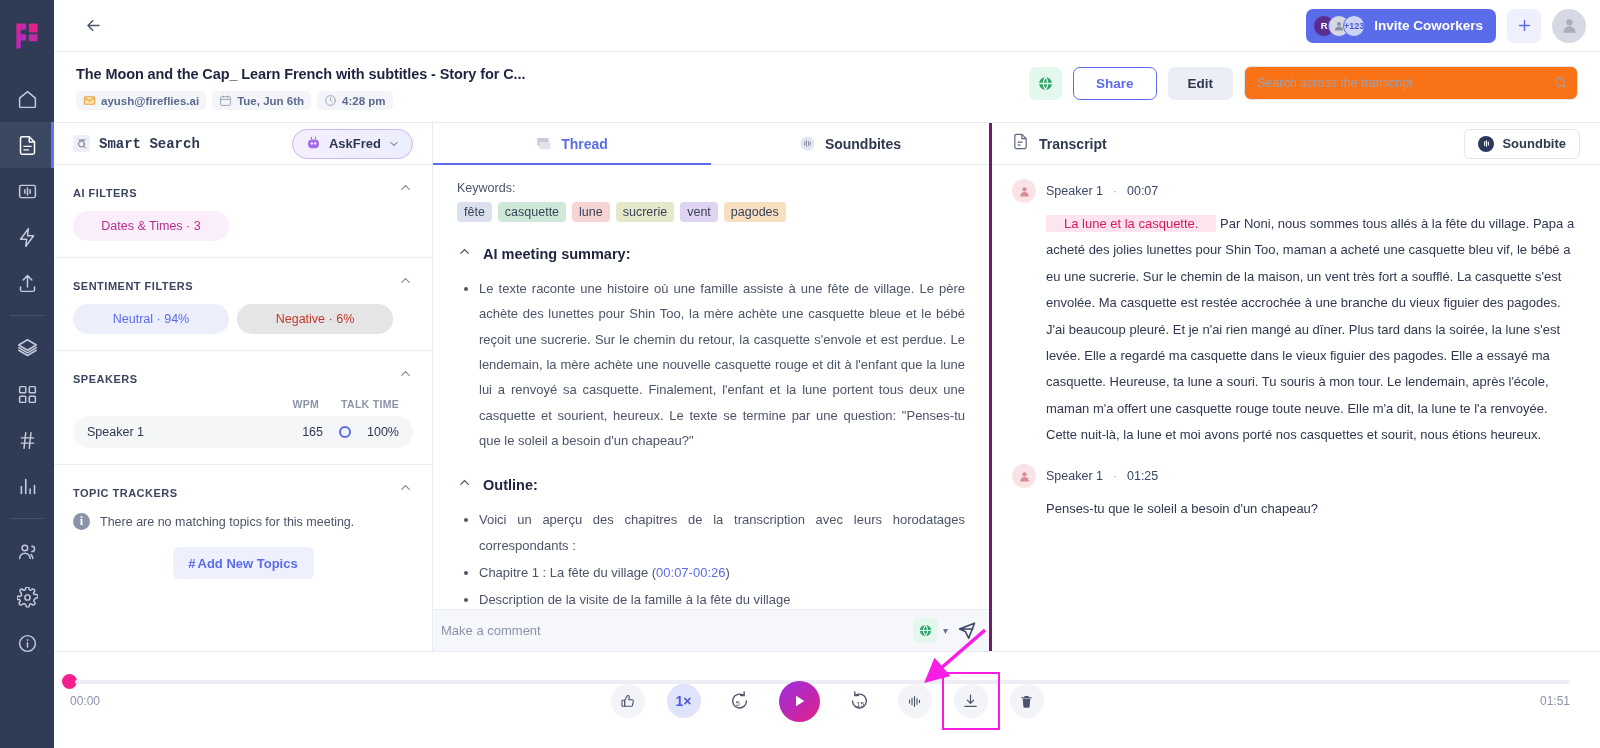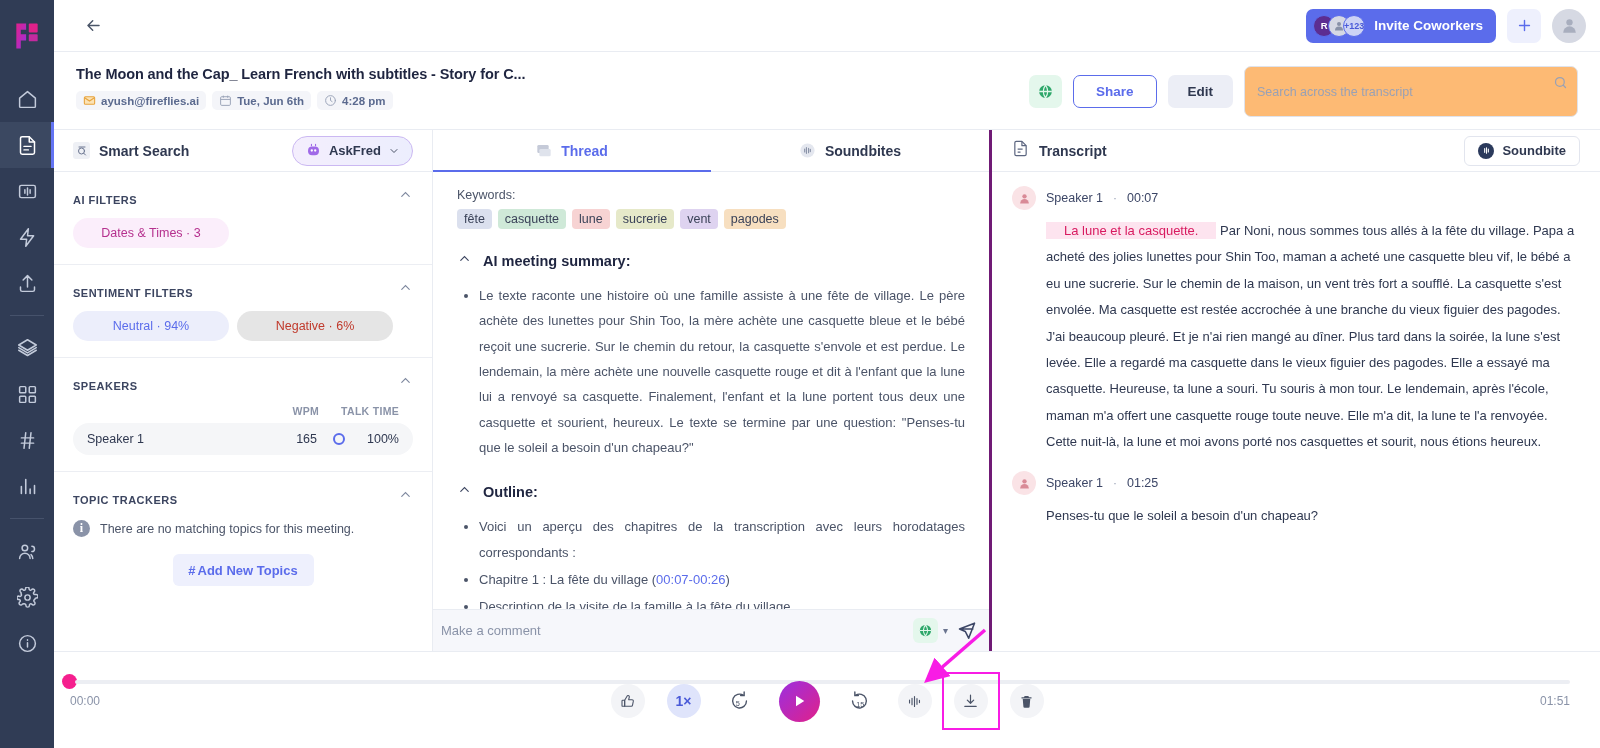--- a/index.html
+++ b/index.html
@@ -72,36 +72,36 @@
   .share-btn {
     height: 33px; padding: 0 22px; border: 1.6px solid #5b6ceb; border-radius: 7px; background: #fff;
     color: #5b6ceb; font-size: 13.5px; font-weight: 700; display:flex; align-items:center;
   }
   .edit-btn {
     height: 33px; padding: 0 20px; border-radius: 7px; background: #eceef6; color: #2f3850;
     font-size: 13.5px; font-weight: 700; display:flex; align-items:center;
   }
   .search-wrap { position: relative; }
   .search-input {
-    width: 334px; height: 51px; border: 1px solid #dfe3ec; border-radius: 7px;
-    padding: 0 32px 0 12px; font-size: 12.5px; color: #2f3850; font-family: inherit; background:#fdba74;
+    width: 334px; height: 34px; border: 1px solid #dfe3ec; border-radius: 7px;
+    padding: 0 32px 0 12px; font-size: 12.5px; color: #2f3850; font-family: inherit; background:#f97316;
   }
   .search-input::placeholder { color: #99a1b5; }
   .search-ic { position: absolute; right: 10px; top: 9px; color: #99a1b5; }
 
   
   .panes { flex: 1; display: flex; min-height: 0; border-bottom: 1px solid #e9ecf2; }
   .pane-filters { width: 379px; flex: 0 0 379px; border-right: 1px solid #e9ecf2; display: flex; flex-direction: column; min-height:0; }
   .pane-thread { flex: 1; border-right: 3px solid #701a75; display: flex; flex-direction: column; min-width: 0; min-height:0;justify-content:space-between; }
   .pane-transcript { width: 608px; flex: 0 0 608px; display: flex; flex-direction: column; min-height:0; }
 
   
   .filters-head { height: 42px; display: flex; align-items: center; padding: 0 19px; border-bottom: 1px solid #e9ecf2; flex:0 0 42px; }
   .ss-icon { width: 17px; height: 17px; background: #eef0f5; border-radius: 3px; display:flex; align-items:center; justify-content:center; color:#6b7590; margin-right:9px; }
-  .ss-label { font-size: 14px; font-weight: 700; color: #2f3850; }
+  .ss-label { font-size: 14px; font-weight: 700; color: #2f3850; font-family: Liberation Mono, monospace; }
   .askfred {
     margin-left: auto; display: flex; align-items: center; gap: 7px; height: 30px; padding: 0 12px;
     border: 1px solid #cbb8f2; border-radius: 16px;
     background: linear-gradient(90deg,#f4eefd,#eceefd); font-size: 13px; font-weight: 600; color: #2f3850;
   }
   .fred-ic { width: 17px; height: 15px; }
   .filters-body { flex: 1; overflow: hidden; }
   .fsec { padding: 15px 19px 16px; border-bottom: 1px solid #eceef3; }
   .fsec-head { display: flex; align-items: flex-end; }
   .fsec-title { font-size: 11px; font-weight: 700; color: #3c4560; letter-spacing: 0.5px; }
@@ -112,21 +112,21 @@
   .chip.neutral { background: #eceefb; color: #5b6ceb; width: 156px; }
   .chip.negative { background: #e5e5e5; color: #c0392b; width: 156px; }
   .spk-cols { display: flex; justify-content: flex-end; gap: 22px; margin-top: 13px; padding-right: 14px; }
   .spk-col { font-size: 10.5px; font-weight: 600; color: #8a93a8; letter-spacing: 0.3px; }
   .spk-row {
     margin-top: 6px; height: 32px; background: #f5f6f8; border-radius: 16px;
     display: flex; align-items: center; padding: 0 14px; font-size: 12.5px; color: #2f3850;
   }
   .spk-name { flex: 1; }
   .spk-wpm { margin-right: 16px; font-size: 12.5px; color: #2f3850; }
-  .spk-talk { display: flex; align-items: center; gap: 22px; font-size: 12.5px; color: #2f3850; }
+  .spk-talk { display: flex; align-items: center; gap: 16px; font-size: 12.5px; color: #2f3850; }
   .ring { width: 12px; height: 12px; border: 2px solid #5b6ceb; border-radius: 50%; }
   .no-topics { display: flex; align-items: center; gap: 10px; margin-top: 14px; font-size: 12.5px; color: #4b5468; }
   .info-ic { width: 17px; height: 17px; border-radius: 50%; background: #8a93a8; color:#fff; font-size: 12px; font-weight:700; display:flex; align-items:center; justify-content:center; font-family:"Liberation Serif",serif; }
   .add-topics {
     margin: 17px auto 0; width: 141px; height: 32px; background: #eef0fd; border-radius: 6px;
     display: flex; align-items: center; justify-content: center; gap: 2px;
     font-size: 13px; font-weight: 700; color: #5b6ceb;
   }
 
   

